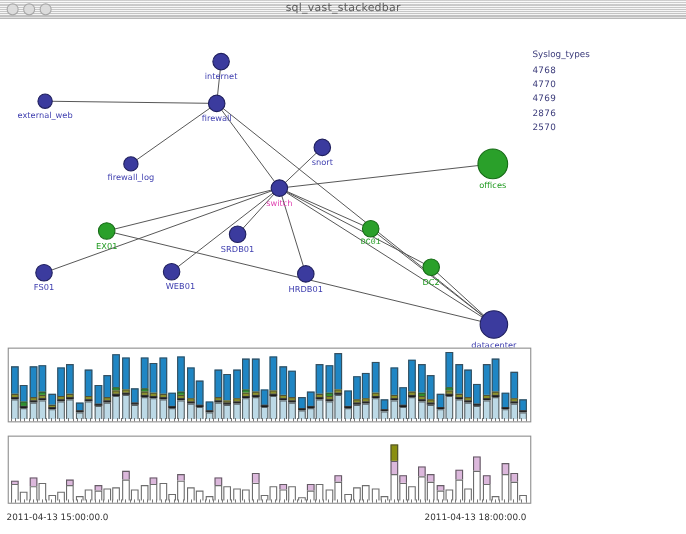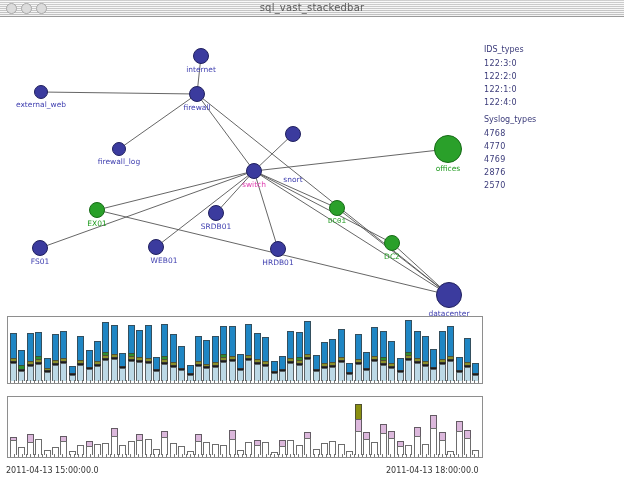--- a/index.html
+++ b/index.html
@@ -102,21 +102,21 @@
       <div id="node-layer">
           <div class="node blue" style="left: 192px; top: 30px; height: 16px; width: 16px;"></div>
           <div class="nlabel blue" style="left: 200px; top: 47px;">internet</div>
           <div class="node blue" style="left: 33px; top: 67px; height: 14px; width: 14px;"></div>
           <div class="nlabel blue" style="left: 40px; top: 82px;">external_web</div>
           <div class="node blue" style="left: 188px; top: 68px; height: 16px; width: 16px;"></div>
           <div class="nlabel blue" style="left: 196px; top: 85px;">firewall</div>
           <div class="node blue" style="left: 111px; top: 124px; height: 14px; width: 14px;"></div>
           <div class="nlabel blue" style="left: 118px; top: 139px;">firewall_log</div>
           <div class="node blue" style="left: 284px; top: 108px; height: 16px; width: 16px;"></div>
-          <div class="nlabel blue" style="left: 292px; top: 125px; margin-top: 32px;">snort</div>
+          <div class="nlabel blue" style="left: 292px; top: 125px;">snort</div>
           <div class="node blue" style="left: 245px; top: 145px; height: 16px; width: 16px;"></div>
           <div class="nlabel sel" style="left: 253px; top: 162px;">switch</div>
           <div class="node green" style="left: 88px; top: 184px; height: 16px; width: 16px;"></div>
           <div class="nlabel green" style="left: 96px; top: 201px;">EX01</div>
           <div class="node blue" style="left: 207px; top: 187px; height: 16px; width: 16px;"></div>
           <div class="nlabel blue" style="left: 215px; top: 204px;">SRDB01</div>
           <div class="node green" style="left: 328px; top: 182px; height: 16px; width: 16px;"></div>
           <div class="nlabel green" style="left: 336px; top: 199px; font-family: Liberation Mono, monospace;">DC01</div>
           <div class="node blue" style="left: 31px; top: 222px; height: 16px; width: 16px;"></div>
           <div class="nlabel blue" style="left: 39px; top: 239px;">FS01</div>
@@ -128,27 +128,20 @@
           <div class="nlabel green" style="left: 391px; top: 234px;">DC2</div>
           <div class="node green" style="left: 433px; top: 117px; height: 28px; width: 28px;"></div>
           <div class="nlabel green" style="left: 447px; top: 146px;">offices</div>
           <div class="node blue" style="left: 435px; top: 264px; height: 26px; width: 26px;"></div>
           <div class="nlabel blue" style="left: 448px; top: 291px;">datacenter</div>
         </div>
     </div>
 
     <div class="legend" id="legend">
         <div class="grp">
-          <div class="head">IDS_types</div>
-          <div class="it">122:3:0</div>
-          <div class="it">122:2:0</div>
-          <div class="it">122:1:0</div>
-          <div class="it">122:4:0</div>
-        </div>
-        <div class="grp">
           <div class="head">Syslog_types</div>
           <div class="it">4768</div>
           <div class="it">4770</div>
           <div class="it">4769</div>
           <div class="it">2876</div>
           <div class="it">2570</div>
         </div>
       </div>
 
     <div class="chartbox" id="chart0" style="left:6px;top:298px;width:476px;height:68px;">

